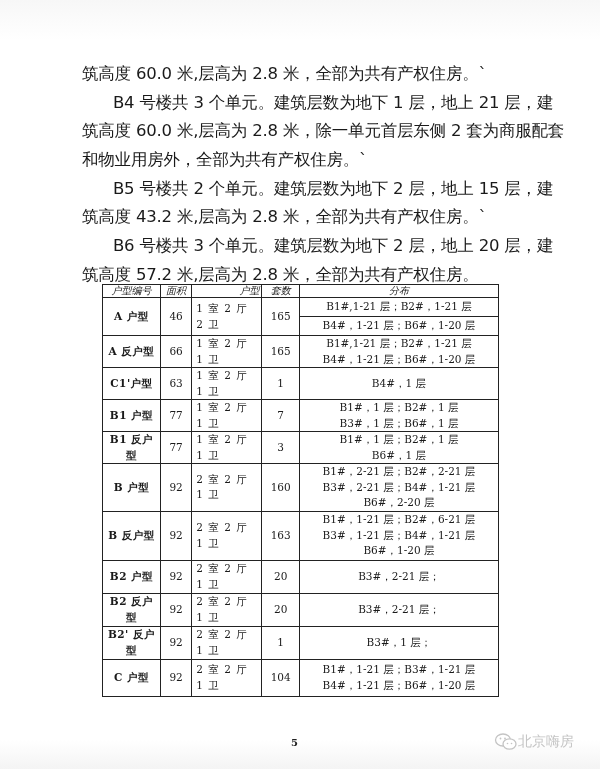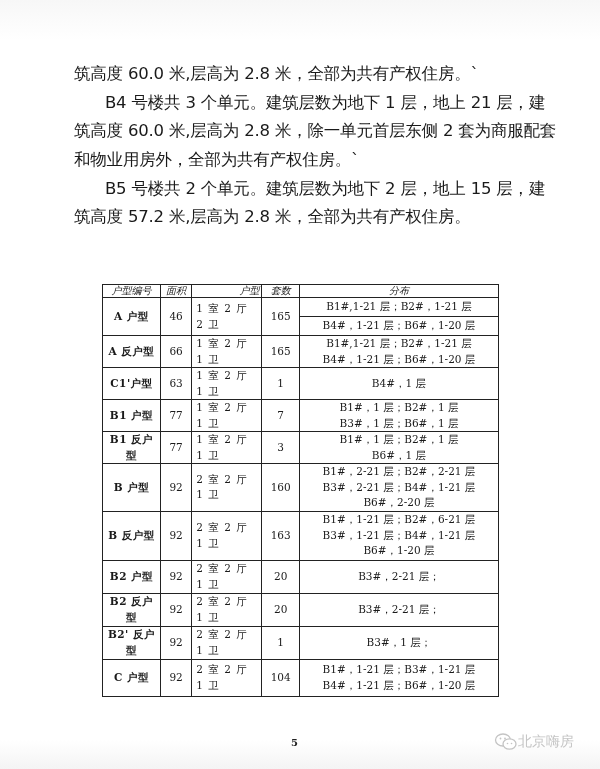--- a/index.html
+++ b/index.html
@@ -15,21 +15,21 @@
     font-family: "DejaVu Sans", sans-serif;
     color: #1a1a1a;
   }
   .page-shadow {
     position: absolute;
     left: 0; top: 0; width: 600px; height: 769px;
     background: linear-gradient(180deg, #f7f7f7 0px, #ffffff 40px, #ffffff 740px, #f4f4f4 769px);
   }
   .body-text {
     position: absolute;
-    left: 74px;
+    left: 82px;
     top: 60px;
     width: 440px;
   }
   .para-line {
     height: 28.7px;
     line-height: 28.7px;
     font-size: 16.5px;
     white-space: nowrap;
     letter-spacing: -0.2px;
   }
@@ -99,20 +99,22 @@
 <body>
 
 <div class="page-shadow"></div>
 
 <div class="body-text">
   <div class="para-line">筑高度  60.0 米,层高为  2.8 米，全部为共有产权住房。`</div>
   <div class="para-line indent">B4  号楼共 3 个单元。建筑层数为地下 1 层，地上 21 层，建</div>
   <div class="para-line">筑高度  60.0 米,层高为  2.8 米，除一单元首层东侧 2 套为商服配套</div>
   <div class="para-line">和物业用房外，全部为共有产权住房。`</div>
   <div class="para-line indent">B5  号楼共 2 个单元。建筑层数为地下 2 层，地上 15 层，建</div>
+  <div class="para-line">筑高度  43.2 米,层高为  2.8 米，全部为共有产权住房。`</div>
+  <div class="para-line indent">B6  号楼共 3 个单元。建筑层数为地下 2 层，地上 20 层，建</div>
   <div class="para-line">筑高度  57.2 米,层高为  2.8 米，全部为共有产权住房。</div>
 </div>
 
 <table class="house-table">
   <colgroup>
     <col class="col-code">
       <col class="col-area">
       <col class="col-layout">
       <col class="col-count">
       <col class="col-dist">

